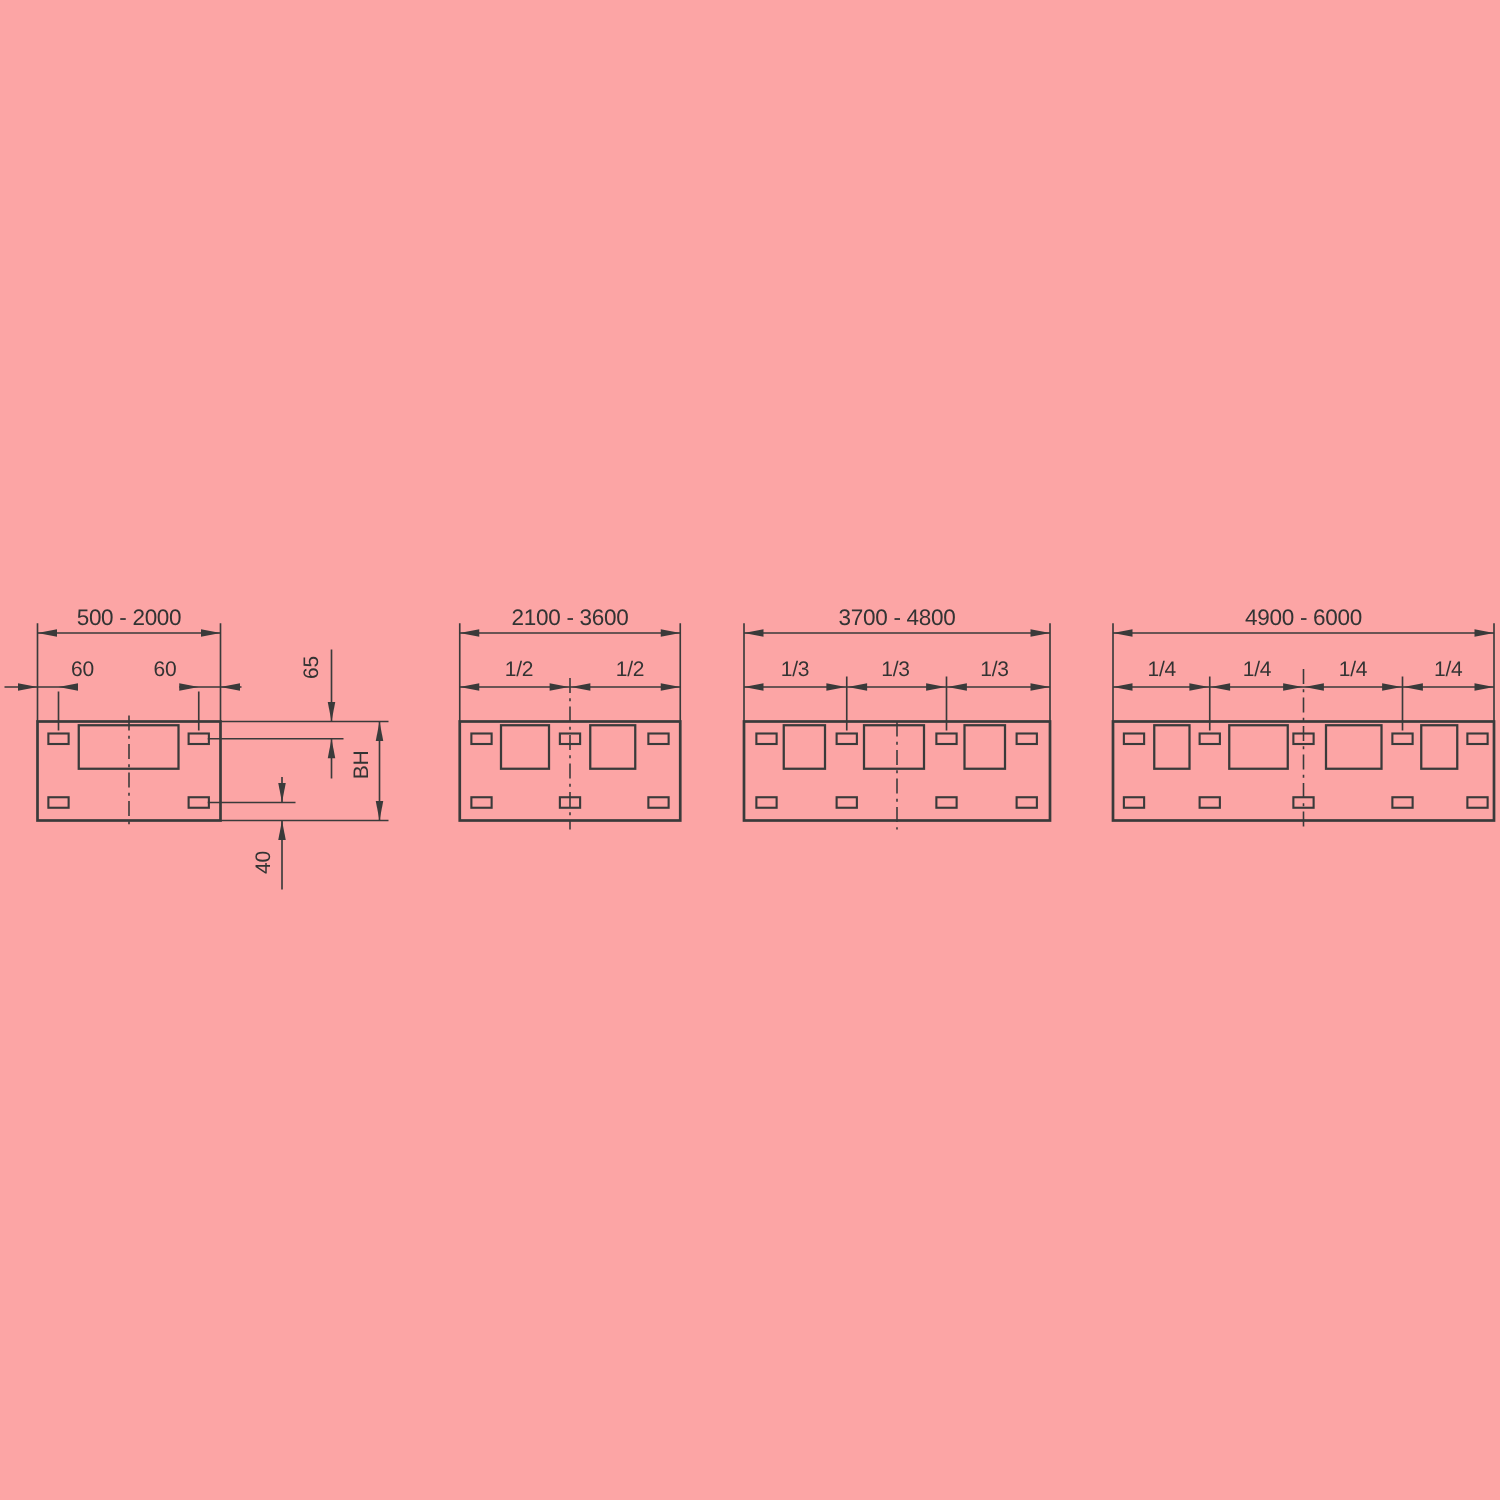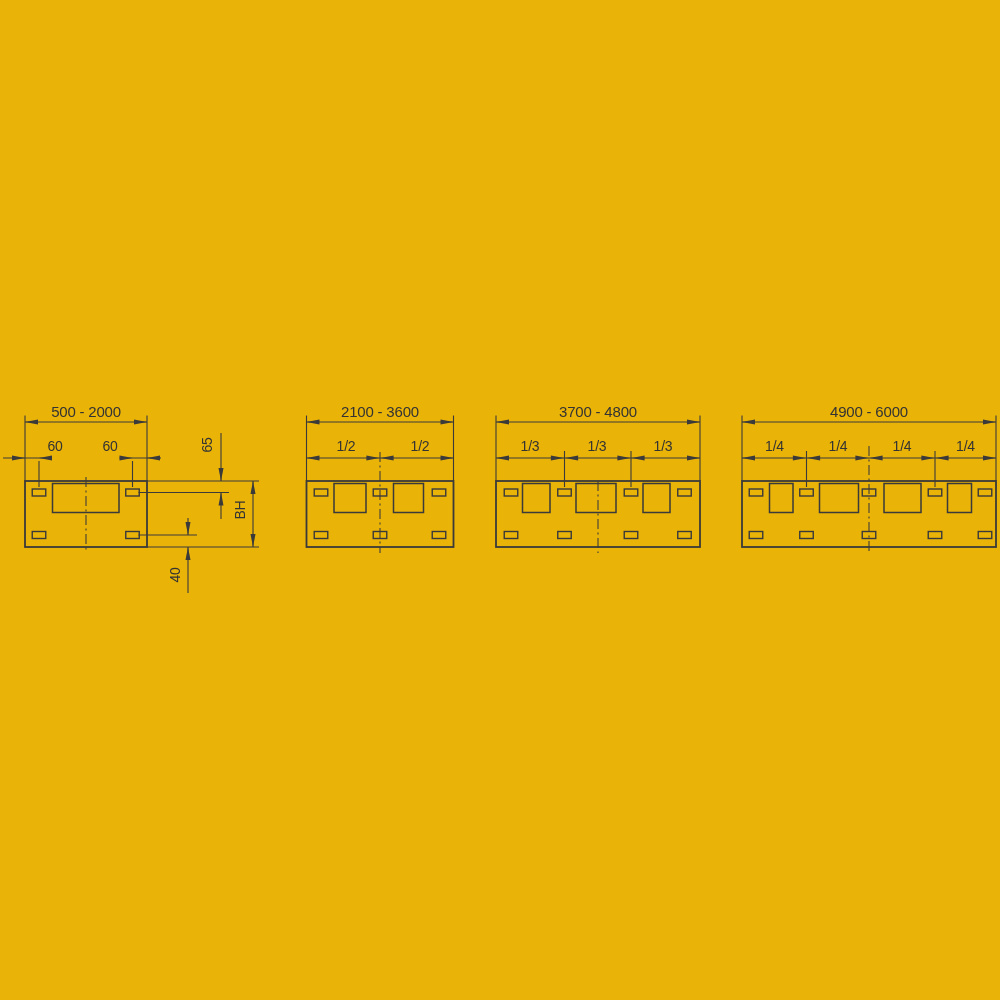--- a/index.html
+++ b/index.html
@@ -1,16 +1,16 @@
 <!DOCTYPE html>
 <html><head>
 <meta charset="utf-8">
 <style>
   html,body{margin:0;padding:0;background:#ffffff;}
-  #stage{position:relative;width:1000px;height:1000px;background:#eab308;overflow:hidden;}
+  #stage{position:relative;width:1000px;height:1000px;background:#fca5a5;overflow:hidden;}
   svg{display:block;}
   text{font-family:"Liberation Sans", sans-serif;}
 </style>
 </head>
 <body>
 
 <div id="stage">
   <svg id="diagram-svg" width="1000" height="1000" viewBox="0 0 1000 1000">
       <line x1="25" y1="415.5" x2="25" y2="481" stroke="#3a3a3a" stroke-width="1.1"></line>
       <line x1="147" y1="415.5" x2="147" y2="481" stroke="#3a3a3a" stroke-width="1.1"></line>

